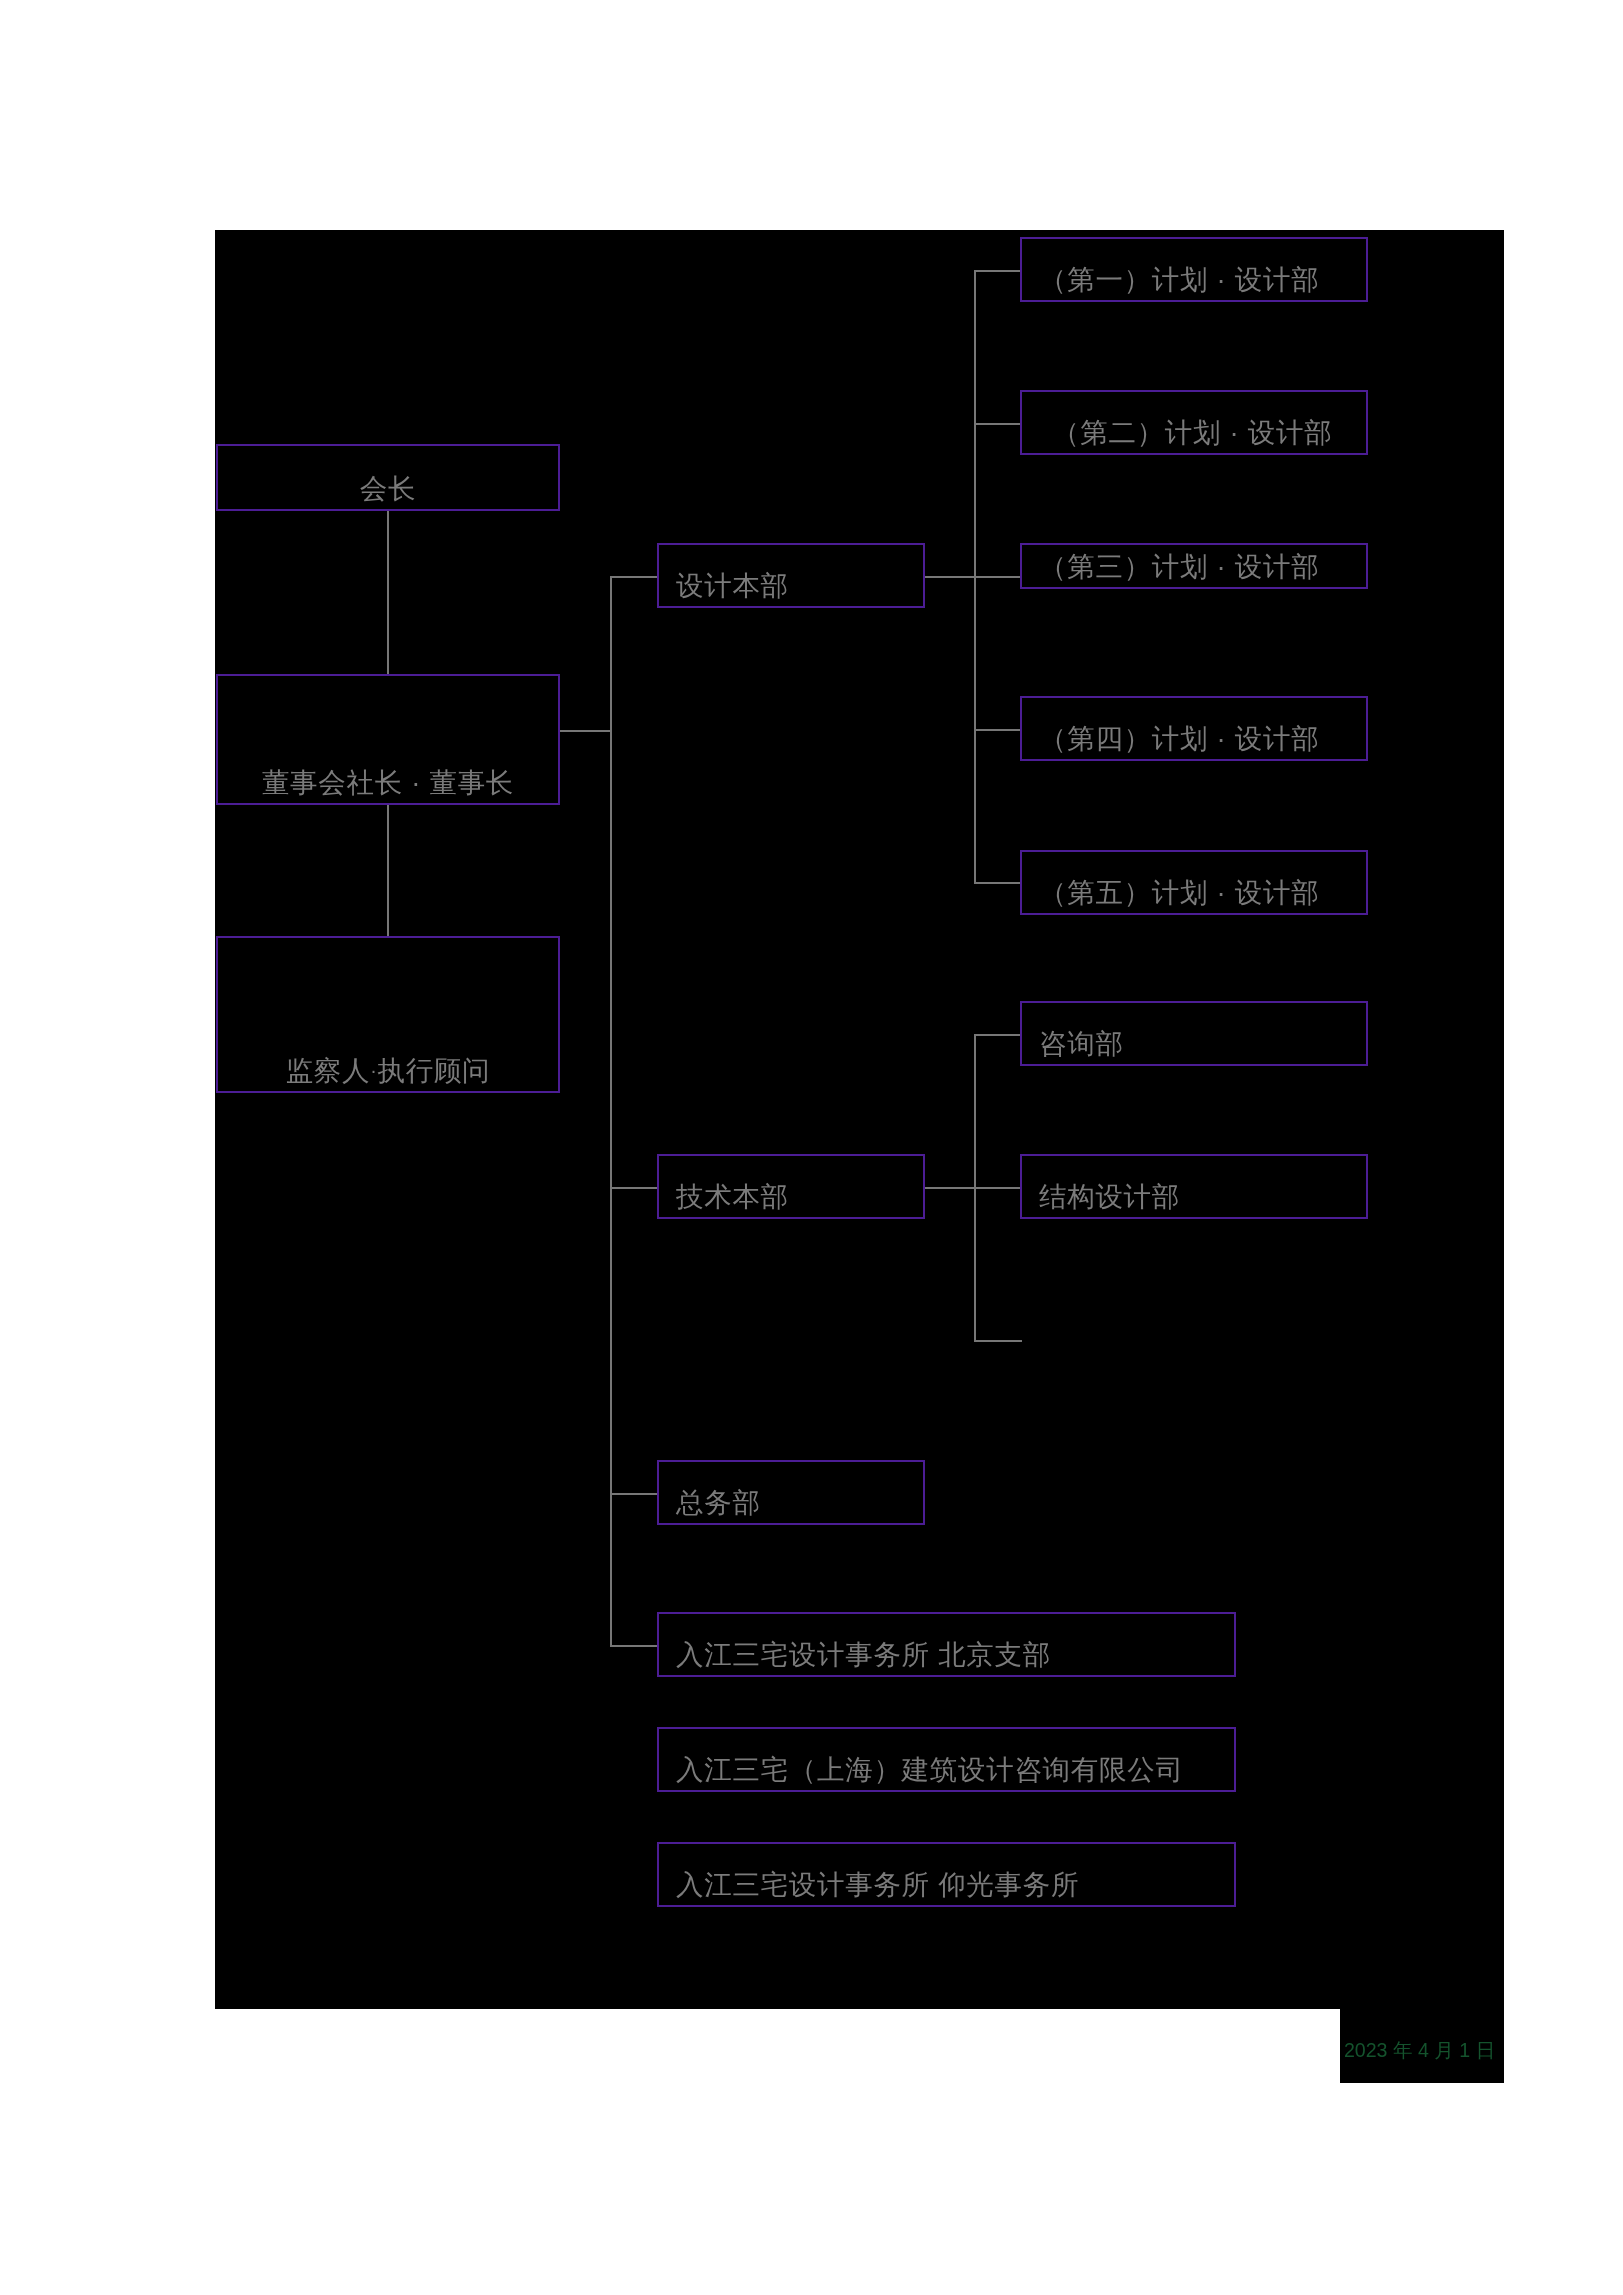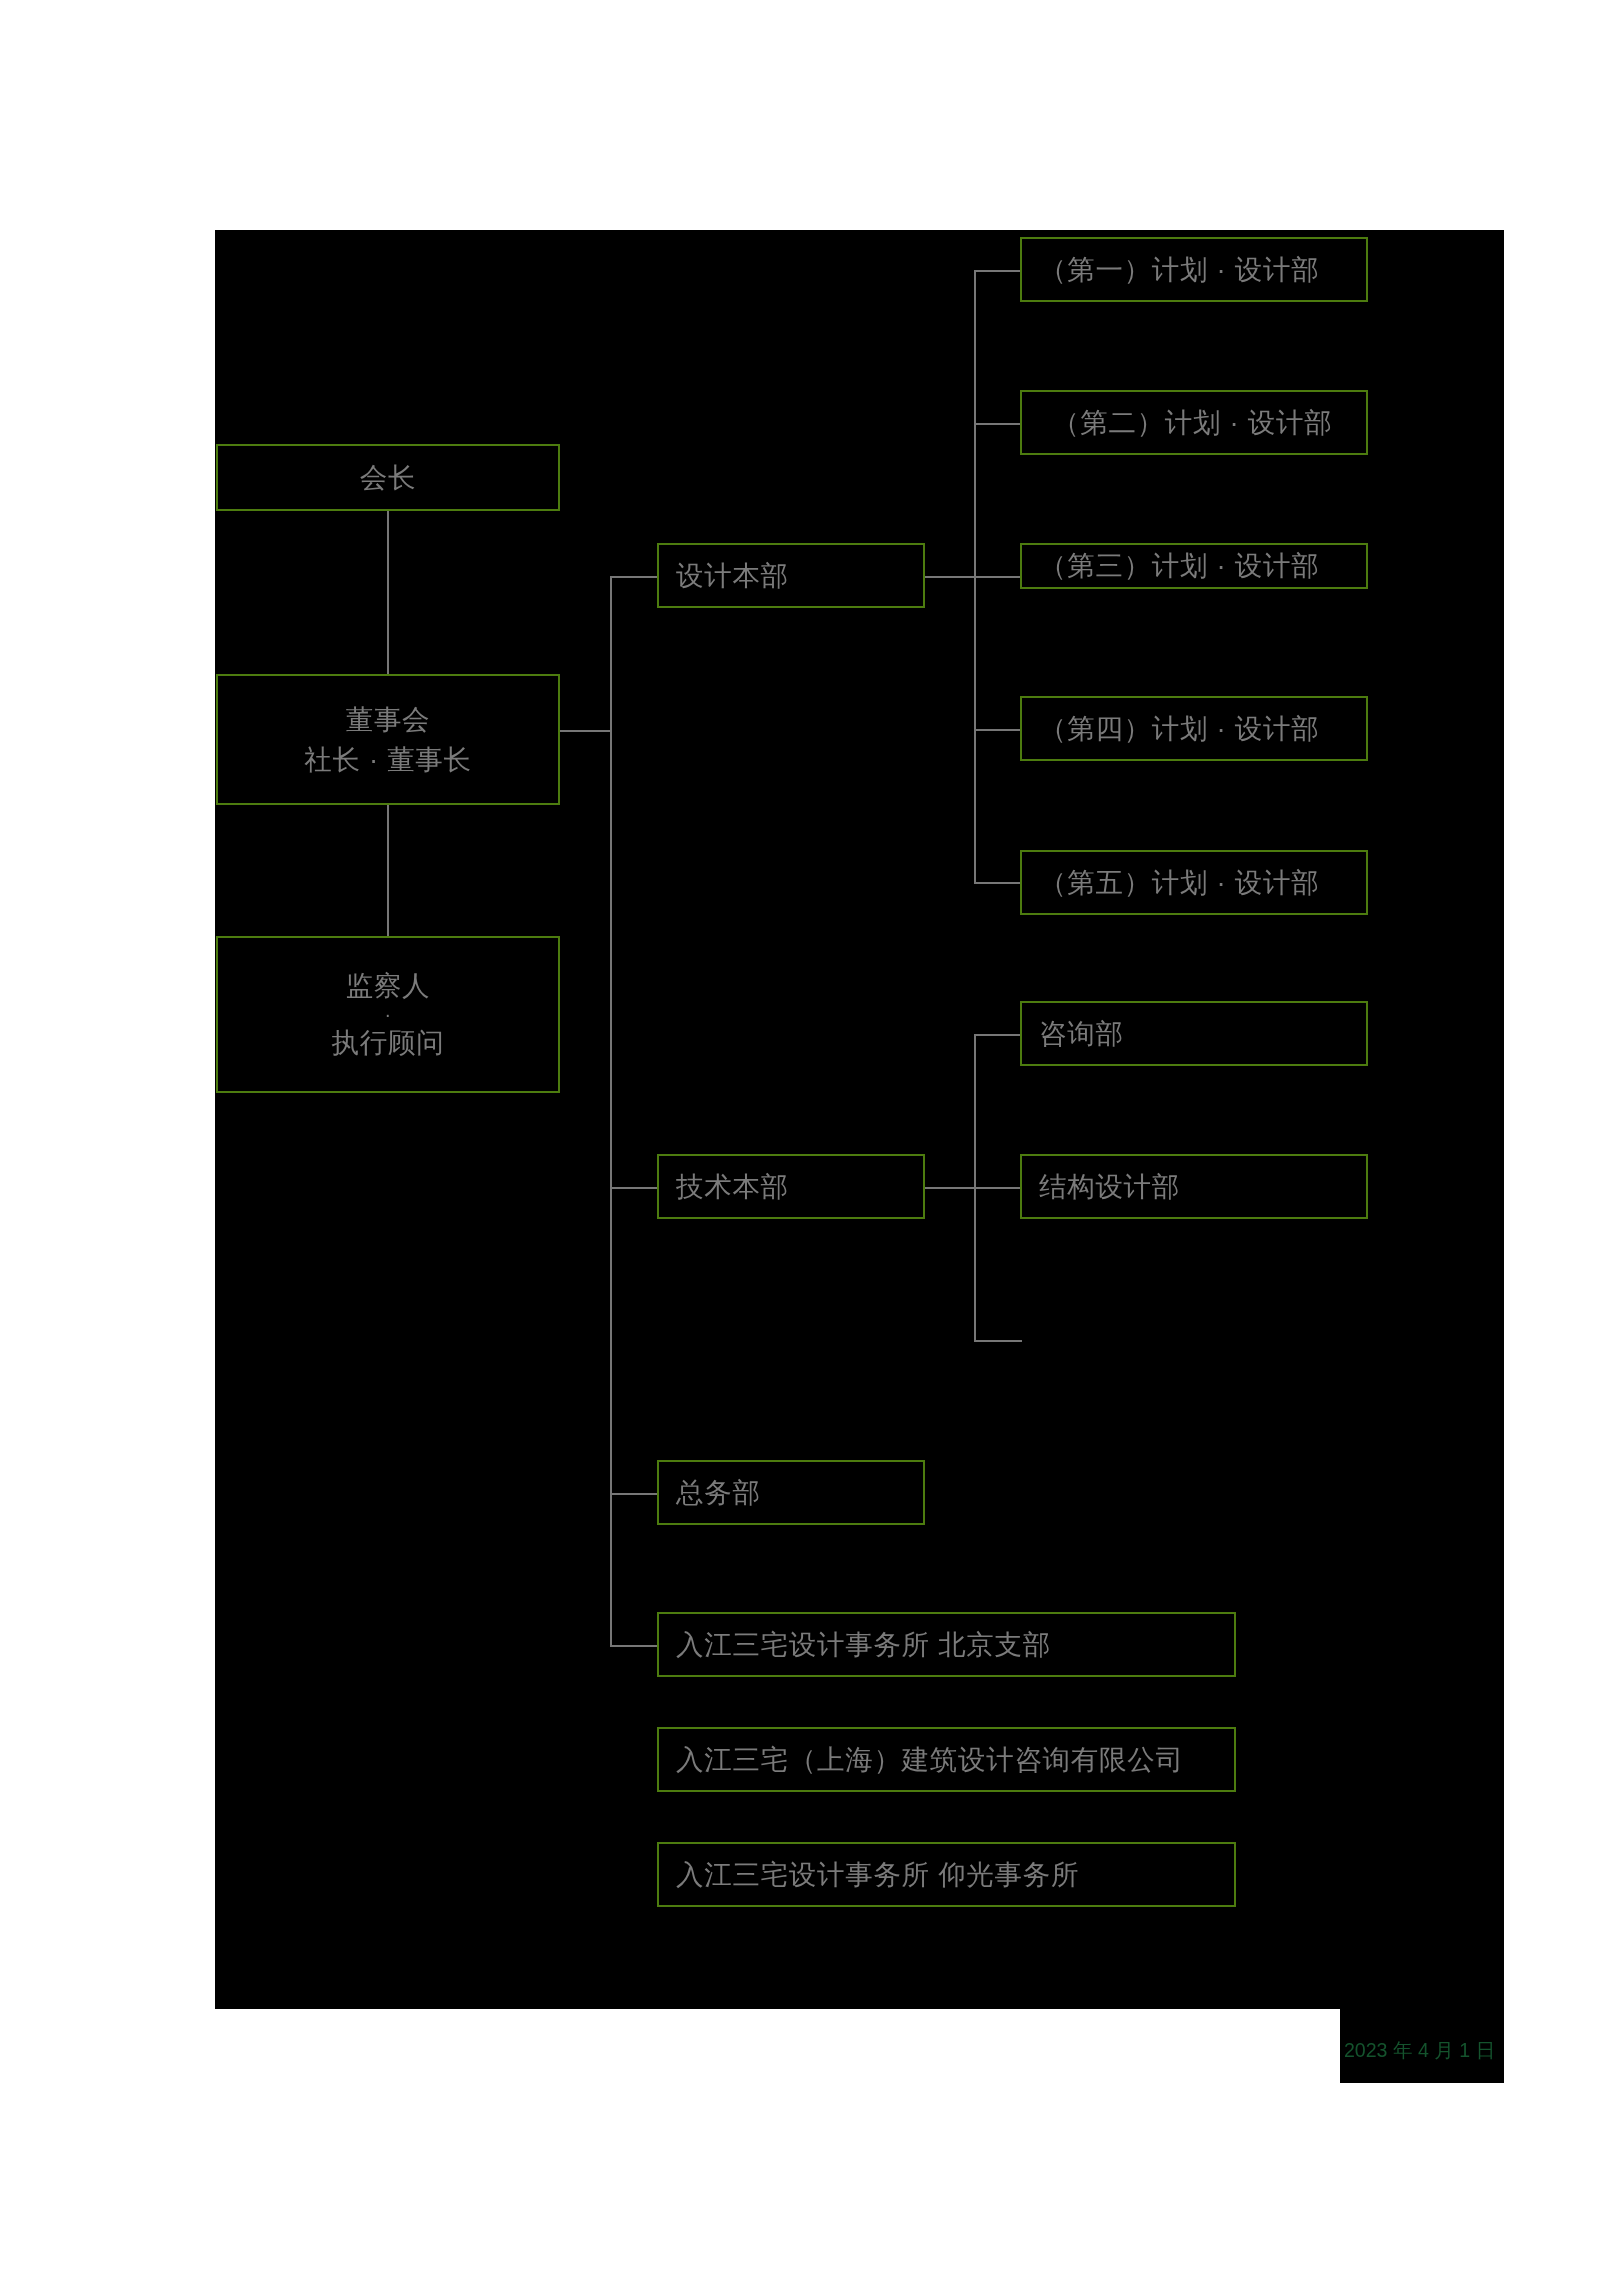--- a/index.html
+++ b/index.html
@@ -38,40 +38,40 @@
     top: 2009px;
     width: 164px;
     height: 74px;
     background: #000000;
   }
 
   
   .node {
     position: absolute;
     box-sizing: border-box;
-    border: 2px solid #4d7c0f;
+    border: 2px solid #4c1d95;
     background: #000000;
     color: #7b7b7b;
     display: flex;
-    align-items: center;
+    align-items: flex-end;
     font-size: 27.5px;
     letter-spacing: 0.7px;
     line-height: 1.45;
     white-space: pre;
   }
   .node.center {
     justify-content: center;
     text-align: center;
   }
   .node.left-pad {
     padding-left: 17px;
   }
   .node .stack {
     display: flex;
-    flex-direction: column;
+    flex-direction: row;
     align-items: center;
     justify-content: center;
     width: 100%;
   }
 
   
   .ln {
     position: absolute;
     background: #777777;
   }

